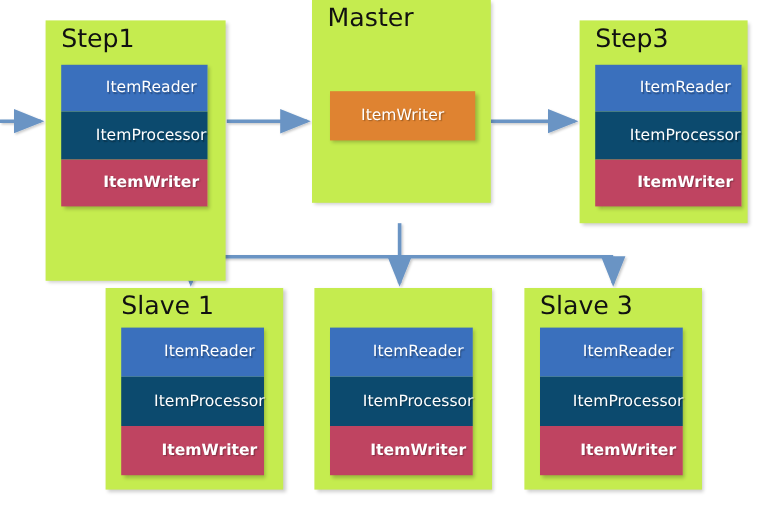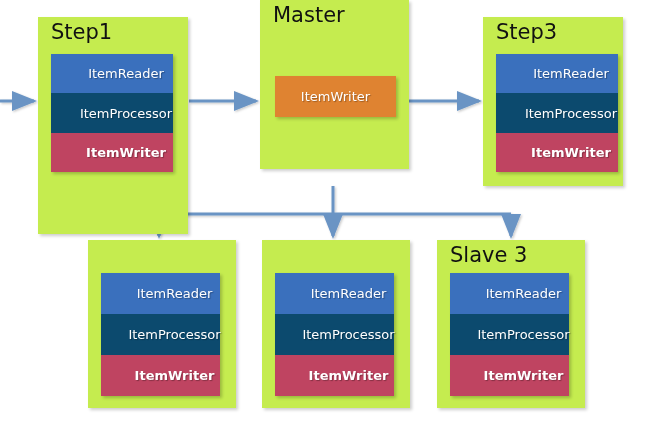--- a/index.html
+++ b/index.html
@@ -131,20 +131,21 @@
   <div class="step-box" style="left:483px; top:17px; width:140px; height:169px;">
     <div class="step-title">Step3</div>
     <div class="band-stack" style="left:13px; top:37px; width:122px; height:118px;">
       <div class="band band-reader" style="width:122px; height:39px;">ItemReader</div>
       <div class="band band-processor" style="width:122px; height:40px;">ItemProcessor</div>
       <div class="band band-writer" style="width:122px; height:39px;">ItemWriter</div>
     </div>
   </div>
 
   <div class="step-box" style="left:88px; top:240px; width:148px; height:168px;">
+    <div class="step-title">Slave 1</div>
     <div class="band-stack" style="left:13px; top:33px; width:119px; height:123px;">
       <div class="band band-reader" style="width:119px; height:41px;">ItemReader</div>
       <div class="band band-processor" style="width:119px; height:41px;">ItemProcessor</div>
       <div class="band band-writer" style="width:119px; height:41px;">ItemWriter</div>
     </div>
   </div>
 
   <div class="step-box" style="left:262px; top:240px; width:148px; height:168px;">
     <div class="band-stack" style="left:13px; top:33px; width:119px; height:123px;">
       <div class="band band-reader" style="width:119px; height:41px;">ItemReader</div>

